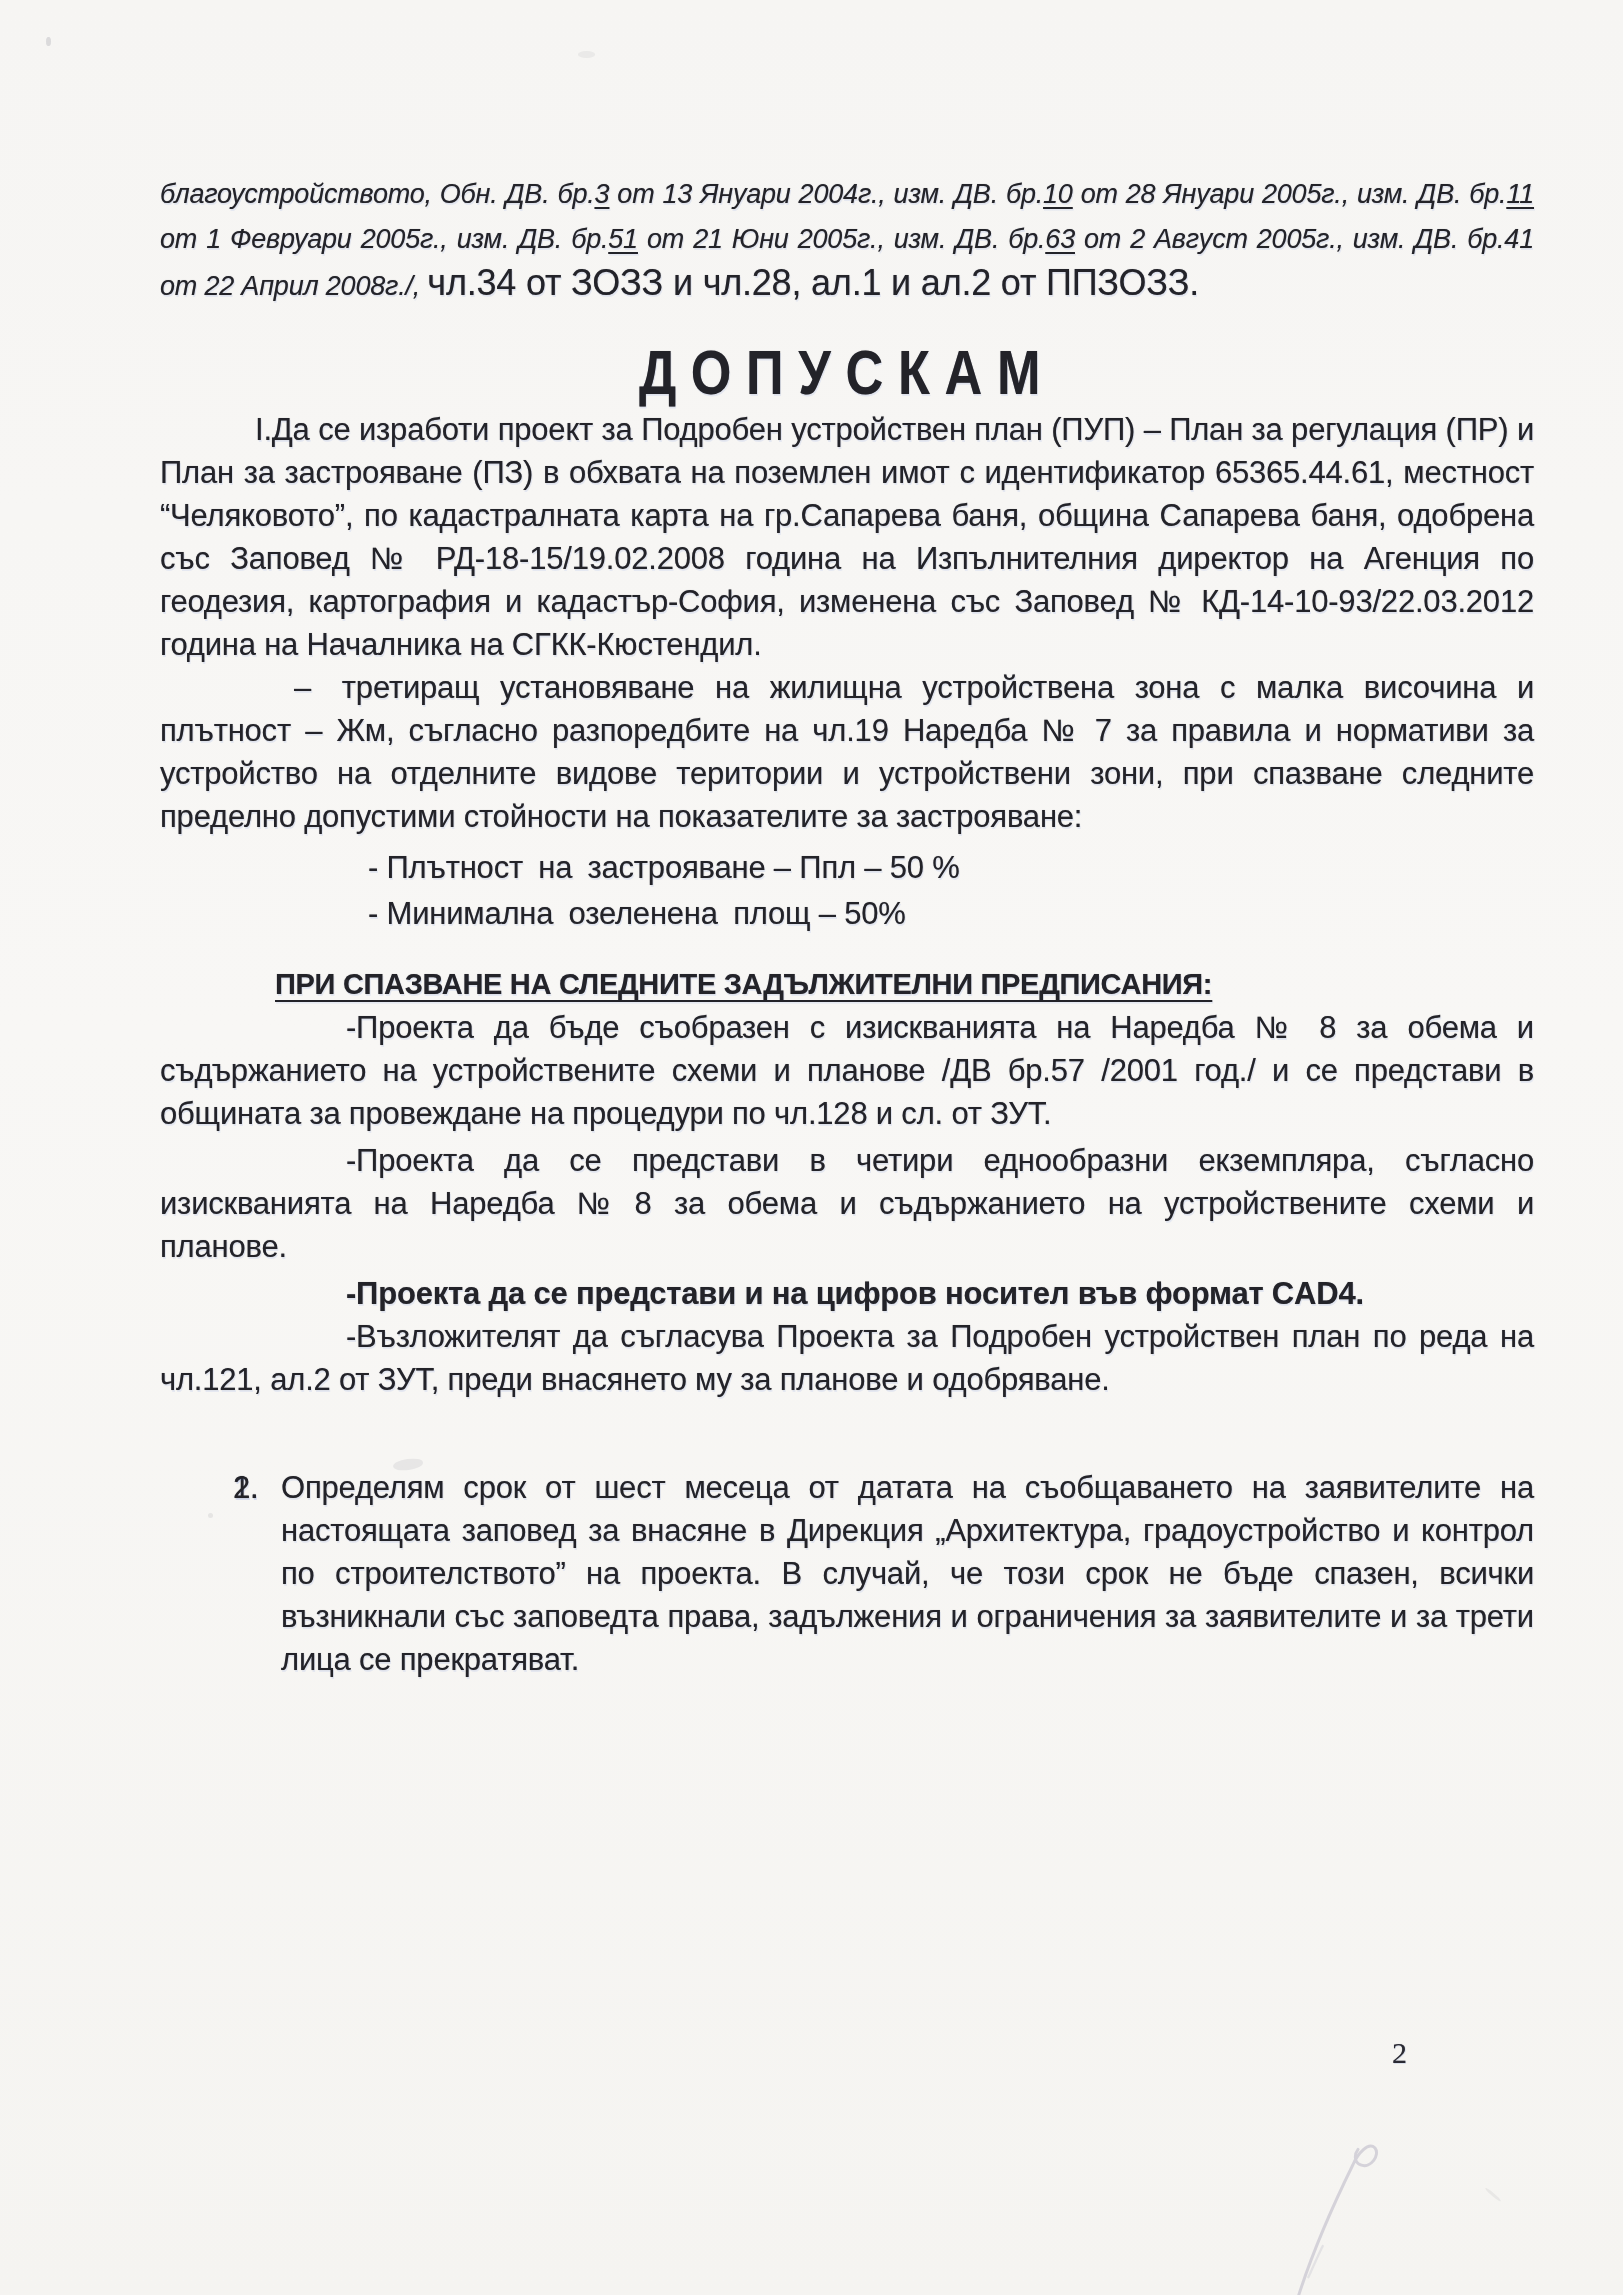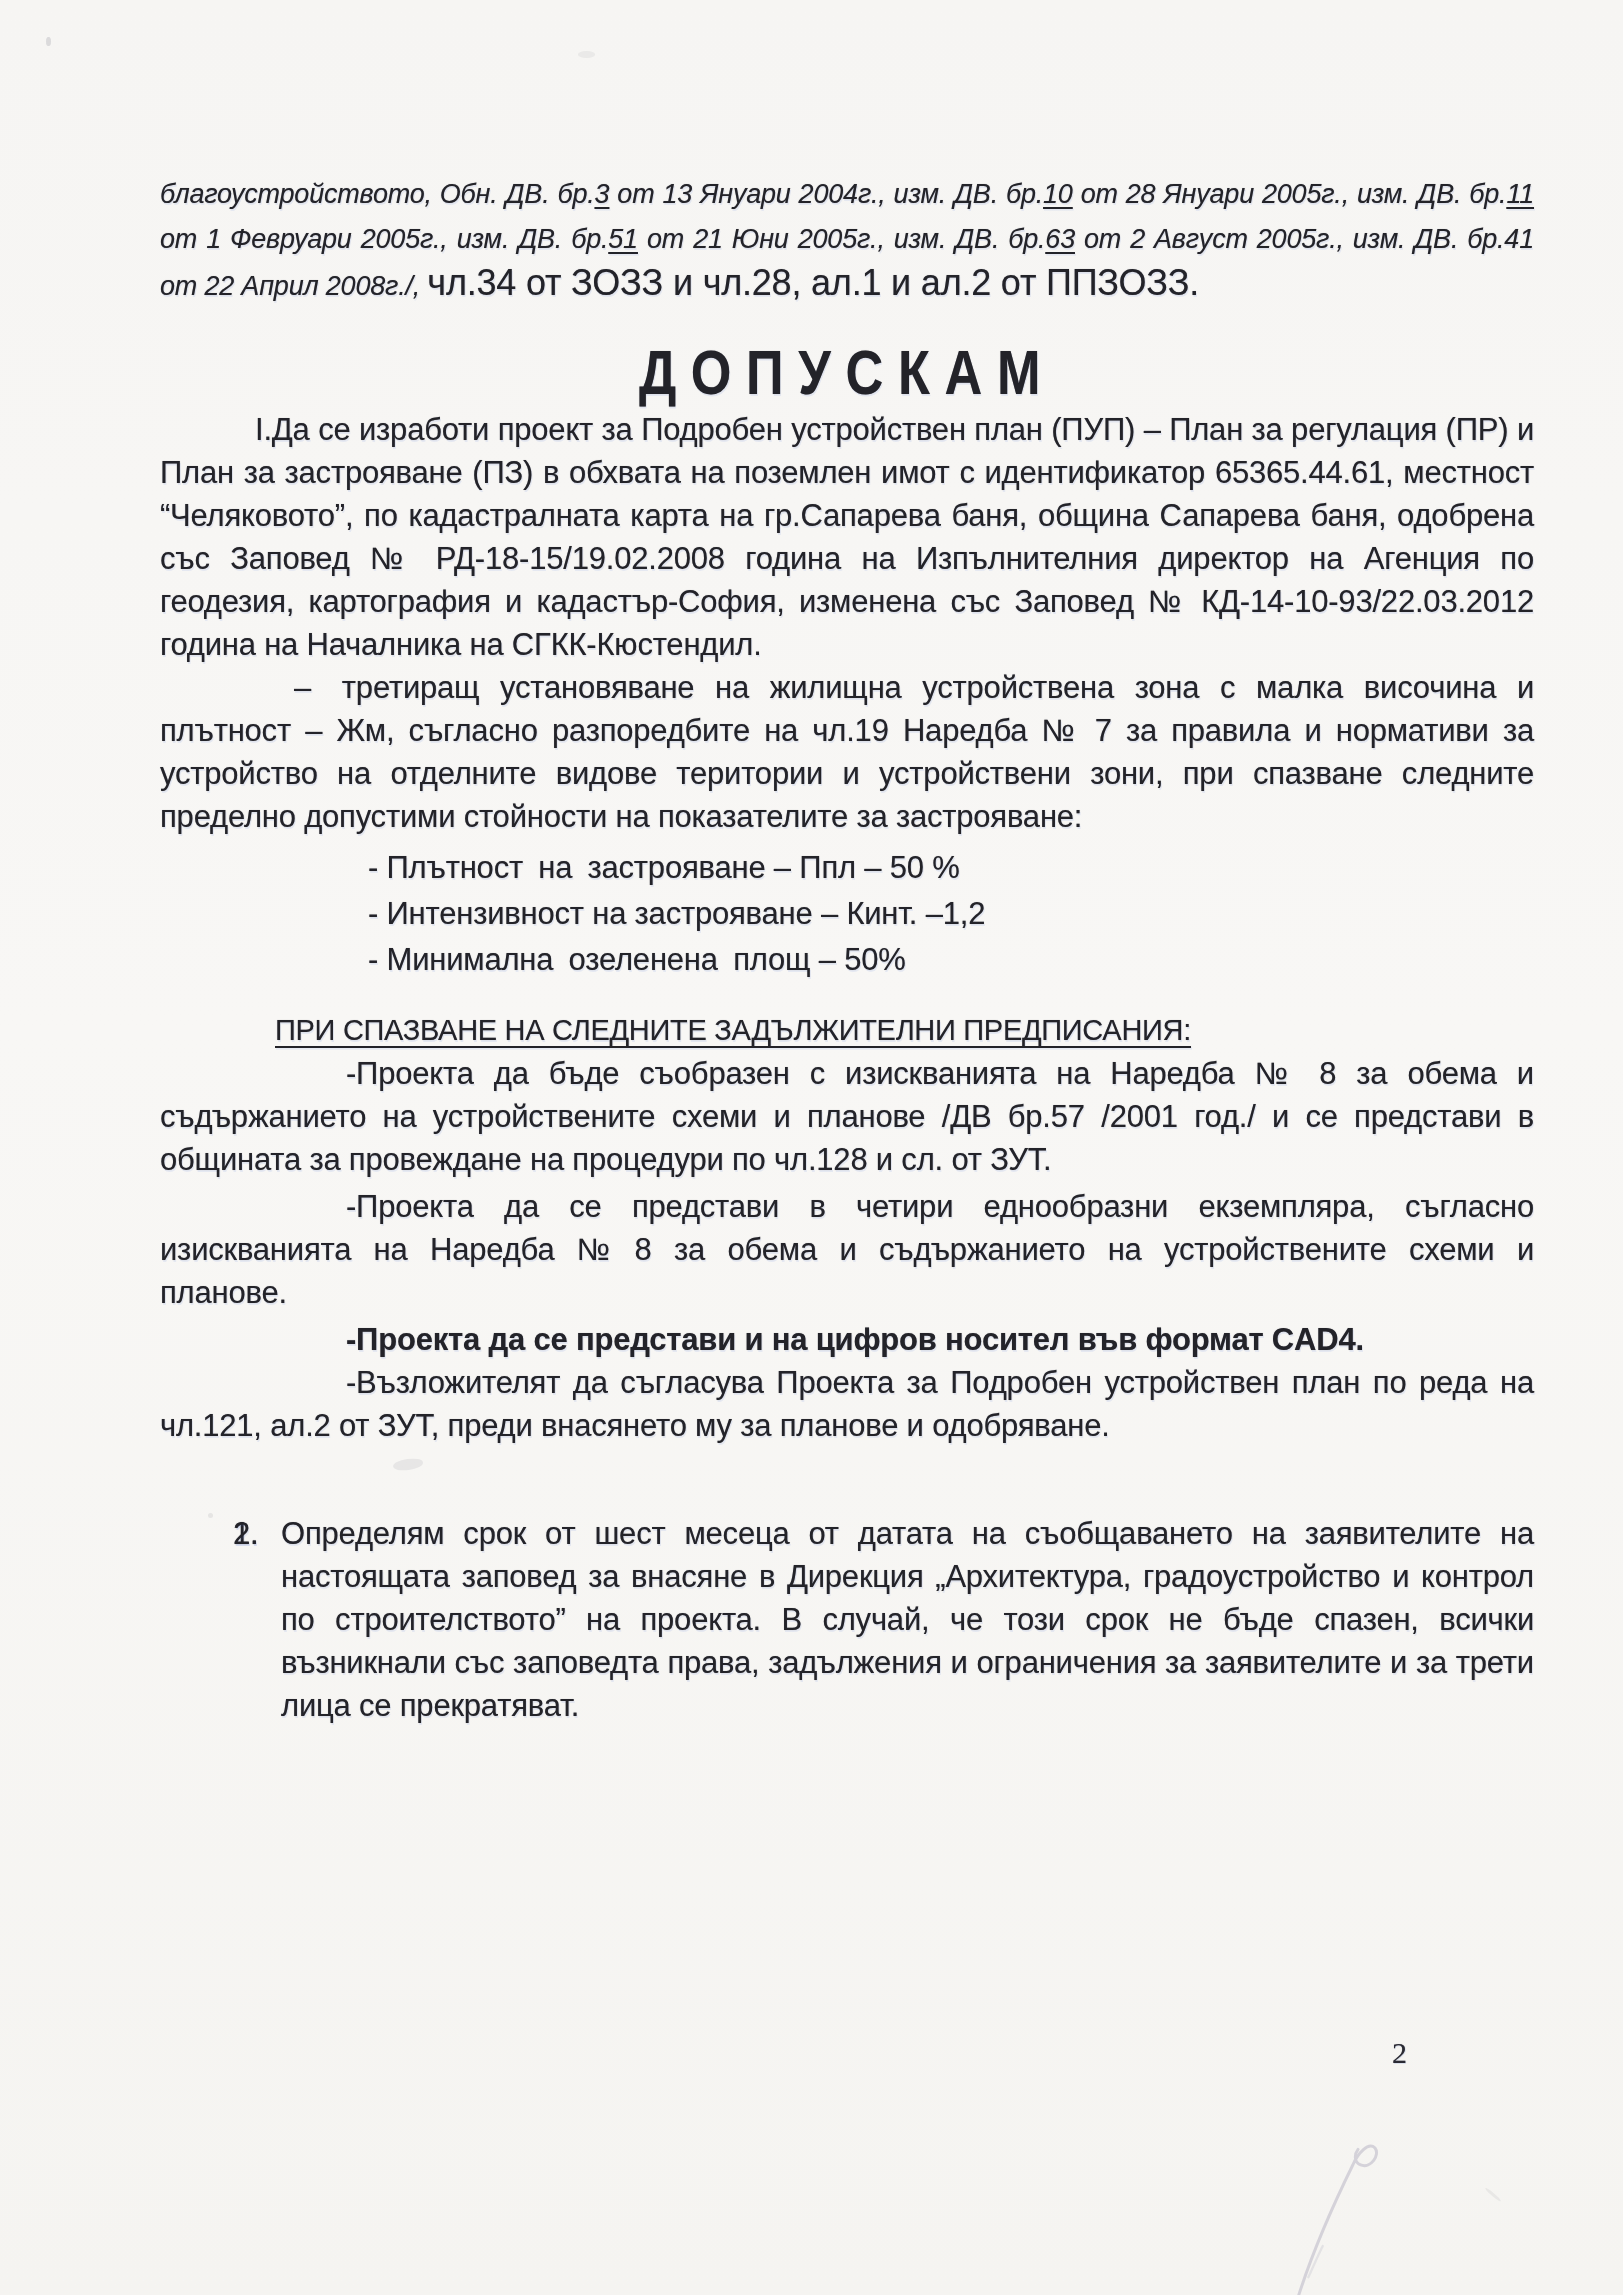--- a/index.html
+++ b/index.html
@@ -44,21 +44,21 @@
   }
   .plan-scope { margin-top: 19.6px; text-indent: 95px; }
   .zone { margin-top: 6.5px; text-indent: 134px; }
   .bullets { list-style: none; margin: 6.5px 0 0 0; padding: 0 0 0 208px; text-align: left; }
   .bullets li { line-height: 46px; }
   .goal { margin-top: 0; text-indent: 118px; text-align: left; }
   .presc-head {
     margin: 27.5px 0 0 115px;
     font-size: 29px;
     line-height: 41px;
-    font-weight: normal;
+    font-weight: bold;
     letter-spacing: -0.3px;
     text-decoration: underline;
     text-decoration-thickness: 2.3px;
     text-underline-offset: 5.9px;
     text-align: left;
   }
   .presc { text-indent: 186px; }
   .presc.p0 { margin-top: 1.3px; }
   .presc.p1 { margin-top: 3.9px; word-spacing: 11.8px; }
   .presc.p2 { margin-top: 3.9px; font-weight: bold; }
@@ -93,21 +93,20 @@
 
 
     <h1 class="allow">ДОПУСКАМ</h1>
 
     <p class="plan-scope">І.Да се изработи проект за Подробен устройствен план (ПУП) – План за регулация (ПР) и План за застрояване (ПЗ) в обхвата на поземлен имот с идентификатор 65365.44.61, местност “Челяковото”, по кадастралната карта на гр.Сапарева баня, община Сапарева баня, одобрена със Заповед № РД-18-15/19.02.2008 година на Изпълнителния директор на Агенция по геодезия, картография и кадастър-София, изменена със Заповед № КД-14-10-93/22.03.2012 година на Началника на СГКК-Кюстендил.</p>
 
     <p class="zone">– третиращ установяване на жилищна устройствена зона с малка височина и плътност – Жм, съгласно разпоредбите на чл.19 Наредба № 7 за правила и нормативи за устройство на отделните видове територии и устройствени зони, при спазване следните пределно допустими стойности на показателите за застрояване:</p>
 
     <ul class="bullets">
       <li>- Плътност на застрояване – Ппл – 50 %</li>
-      <li>- Интензивност на застрояване – Кинт. –1,2</li>
       <li>- Минимална озеленена площ – 50%</li>
     </ul>
 
 
     <h2 class="presc-head">ПРИ СПАЗВАНЕ НА СЛЕДНИТЕ ЗАДЪЛЖИТЕЛНИ ПРЕДПИСАНИЯ:</h2>
 
     <p class="presc p0">-Проекта да бъде съобразен с изискванията на Наредба № 8 за обема и съдържанието на устройствените схеми и планове /ДВ бр.57 /2001 год./ и се представи в общината за провеждане на процедури по чл.128 и сл. от ЗУТ.</p>
     <p class="presc p1">-Проекта да се представи в четири еднообразни екземпляра, съгласно изискванията на Наредба № 8 за обема и съдържанието на устройствените схеми и планове.</p>
     <p class="presc p2">-Проекта да се представи и на цифров носител във формат CAD4.</p>
     <p class="presc p3">-Възложителят да съгласува Проекта за Подробен устройствен план по реда на чл.121, ал.2 от ЗУТ, преди внасянето му за планове и одобряване.</p>

